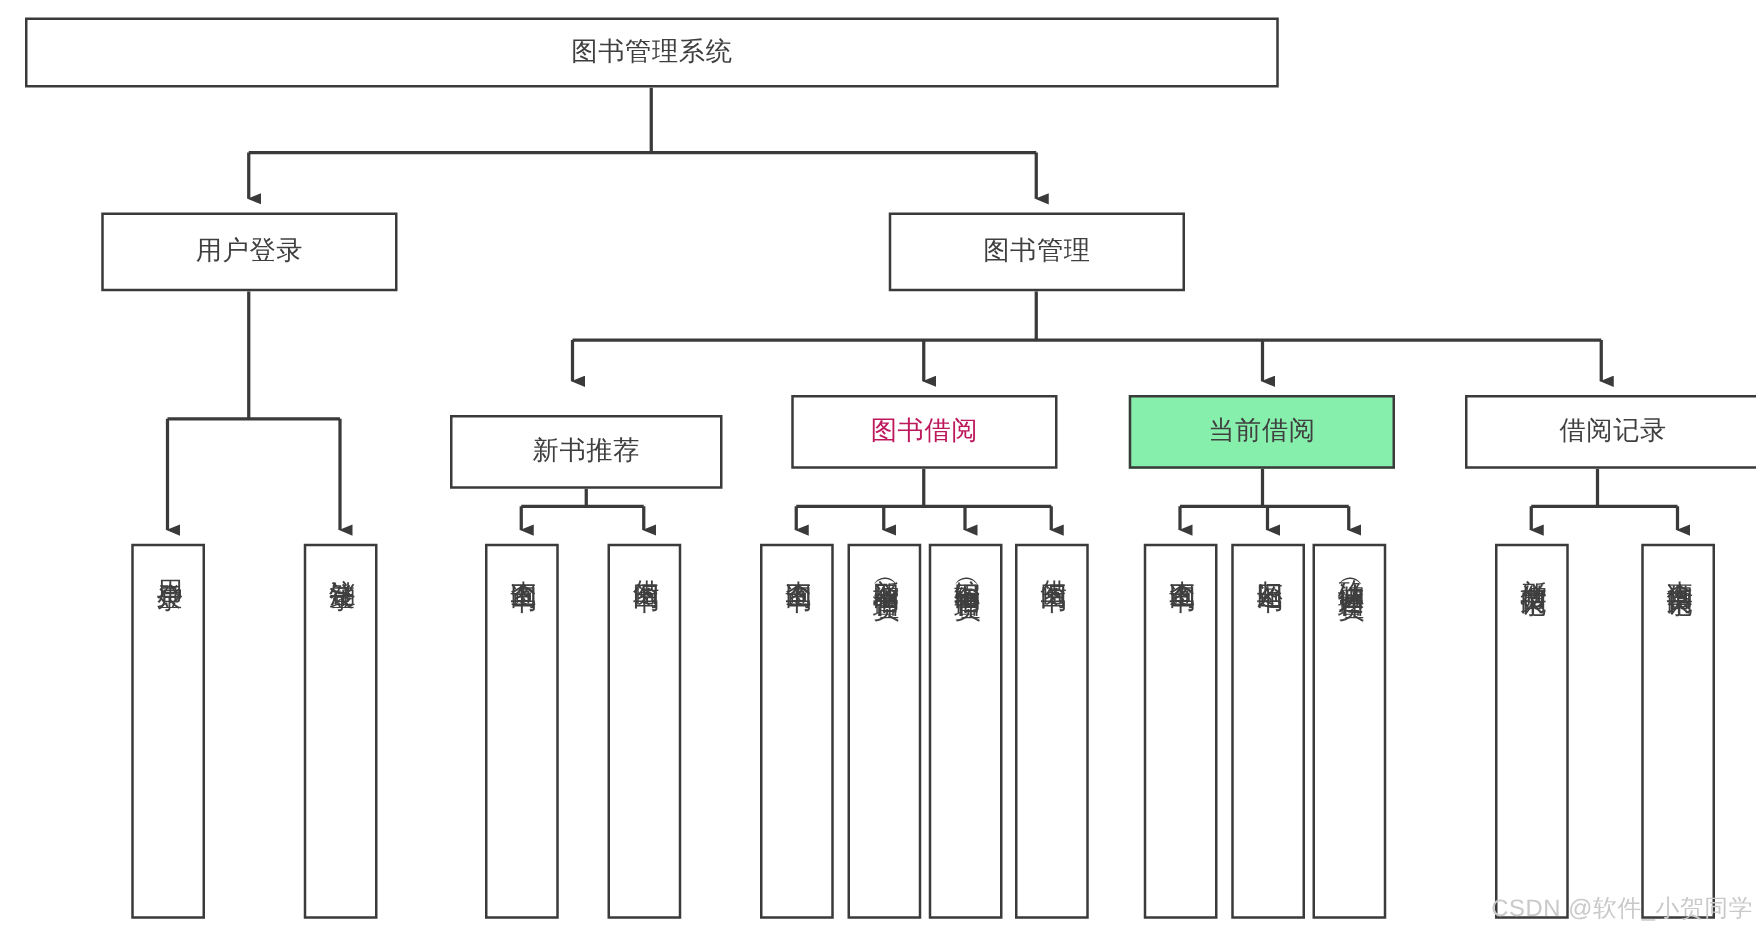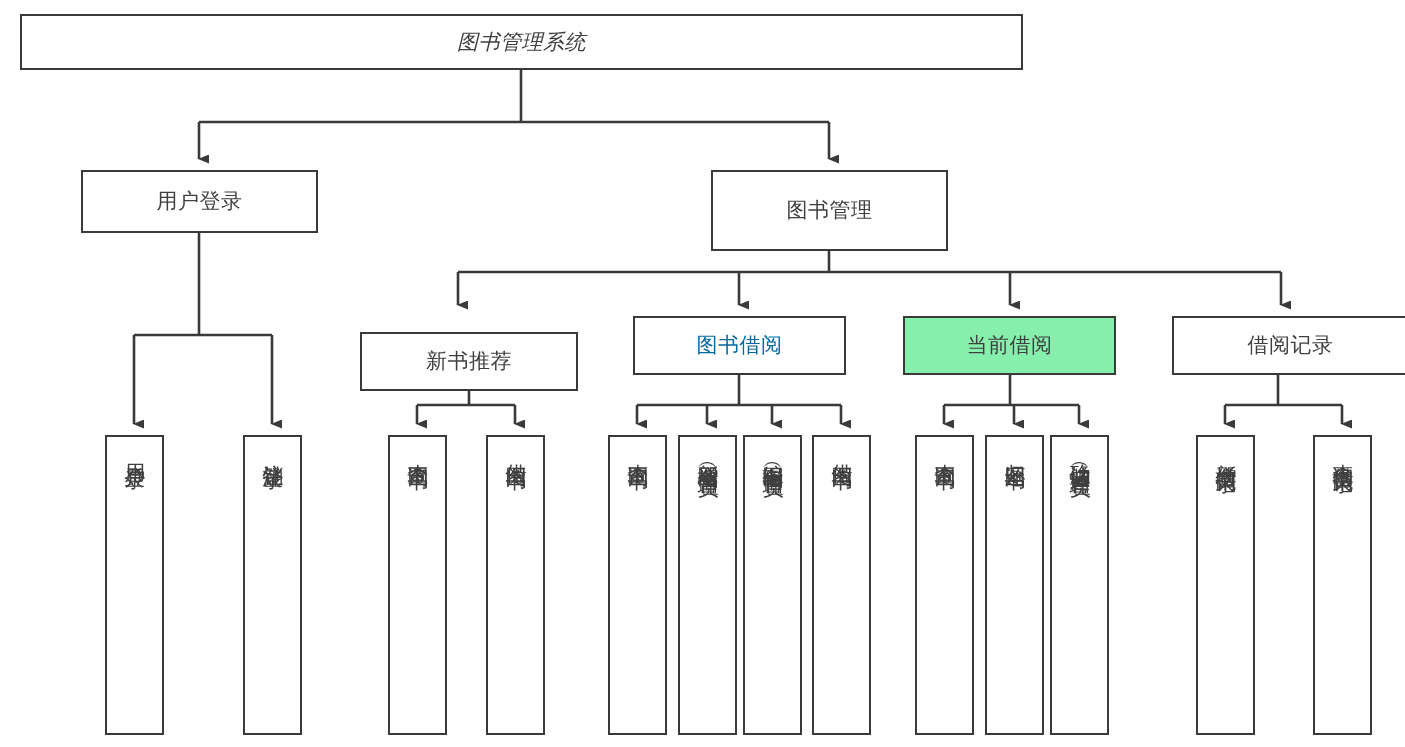--- a/index.html
+++ b/index.html
@@ -111,34 +111,34 @@
         <path d="M1014,405 L1014,424" stroke="#3a3a3a" marker-end="url(#arrowhead)"></path>
         <path d="M1079,405 L1079,424" stroke="#3a3a3a" marker-end="url(#arrowhead)"></path>
         <path d="M1278,375 L1278,405" stroke="#3a3a3a"></path>
         <path d="M1225,405 L1342,405" stroke="#3a3a3a"></path>
         <path d="M1225,405 L1225,424" stroke="#3a3a3a" marker-end="url(#arrowhead)"></path>
         <path d="M1342,405 L1342,424" stroke="#3a3a3a" marker-end="url(#arrowhead)"></path>
       </g>
   </svg>
 
   <div id="node-layer">
-      <div class="node horizontal" style="left: 20px; top: 14px; width: 1003px; height: 56px; border-color: rgb(58, 58, 58); background: rgb(255, 255, 255); font-style: italic;">
+      <div class="node horizontal" style="left: 20px; top: 14px; width: 1003px; height: 56px; border-color: rgb(58, 58, 58); background: rgb(255, 255, 255);">
         <span class="label" style="color: rgb(63, 63, 63);">图书管理系统</span>
       </div>
       <div class="node horizontal" style="left: 81px; top: 170px; width: 237px; height: 63px; border-color: rgb(58, 58, 58); background: rgb(255, 255, 255);">
         <span class="label" style="color: rgb(63, 63, 63);">用户登录</span>
       </div>
-      <div class="node horizontal" style="left: 711px; top: 170px; width: 237px; height: 81px; border-color: rgb(58, 58, 58); background: rgb(255, 255, 255);">
+      <div class="node horizontal" style="left: 711px; top: 170px; width: 237px; height: 63px; border-color: rgb(58, 58, 58); background: rgb(255, 255, 255);">
         <span class="label" style="color: rgb(63, 63, 63);">图书管理</span>
       </div>
       <div class="node horizontal" style="left: 360px; top: 332px; width: 218px; height: 59px; border-color: rgb(58, 58, 58); background: rgb(255, 255, 255);">
         <span class="label" style="color: rgb(63, 63, 63);">新书推荐</span>
       </div>
       <div class="node horizontal" style="left: 633px; top: 316px; width: 213px; height: 59px; border-color: rgb(58, 58, 58); background: rgb(255, 255, 255);">
-        <span class="label" style="color: #0369a1; text-align: right;">图书借阅</span>
+        <span class="label" style="color: #be185d; text-align: right;">图书借阅</span>
       </div>
       <div class="node horizontal" style="left: 903px; top: 316px; width: 213px; height: 59px; border-color: rgb(58, 58, 58); background: #86efac;">
         <span class="label" style="color: rgb(63, 63, 63);">当前借阅</span>
       </div>
       <div class="node horizontal" style="left: 1172px; top: 316px; width: 237px; height: 59px; border-color: rgb(58, 58, 58); background: rgb(255, 255, 255);">
         <span class="label" style="color: rgb(63, 63, 63);">借阅记录</span>
       </div>
       <div class="node vertical" style="left: 105px; top: 435px; width: 59px; height: 300px; border-color: rgb(58, 58, 58); background: rgb(255, 255, 255);">
         <span class="label" style="color: rgb(63, 63, 63);">用户登录</span>
       </div>
@@ -173,14 +173,15 @@
         <span class="label" style="color: rgb(63, 63, 63);">确认归还（管理员）</span>
       </div>
       <div class="node vertical" style="left: 1196px; top: 435px; width: 59px; height: 300px; border-color: rgb(58, 58, 58); background: rgb(255, 255, 255);">
         <span class="label" style="color: rgb(63, 63, 63);">新增借阅记录</span>
       </div>
       <div class="node vertical" style="left: 1313px; top: 435px; width: 59px; height: 300px; border-color: rgb(58, 58, 58); background: rgb(255, 255, 255);">
         <span class="label" style="color: rgb(63, 63, 63);">查询借阅记录</span>
       </div>
     </div>
 
+  <div class="watermark" style="left: 1193px; top: 714px; color: rgb(201, 201, 201);">CSDN @软件_小贺同学</div>
 
 </div>
 
 </body></html>

